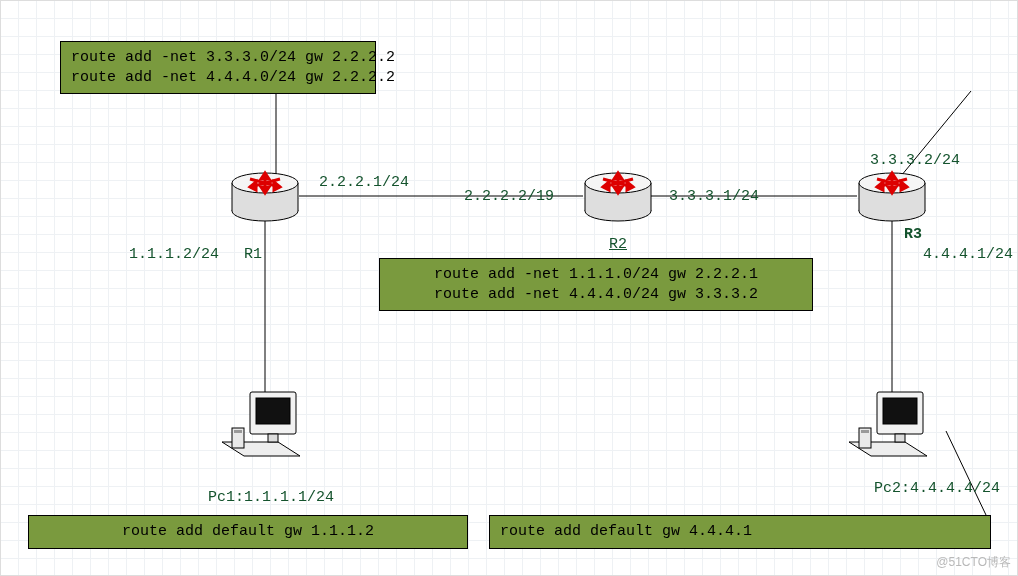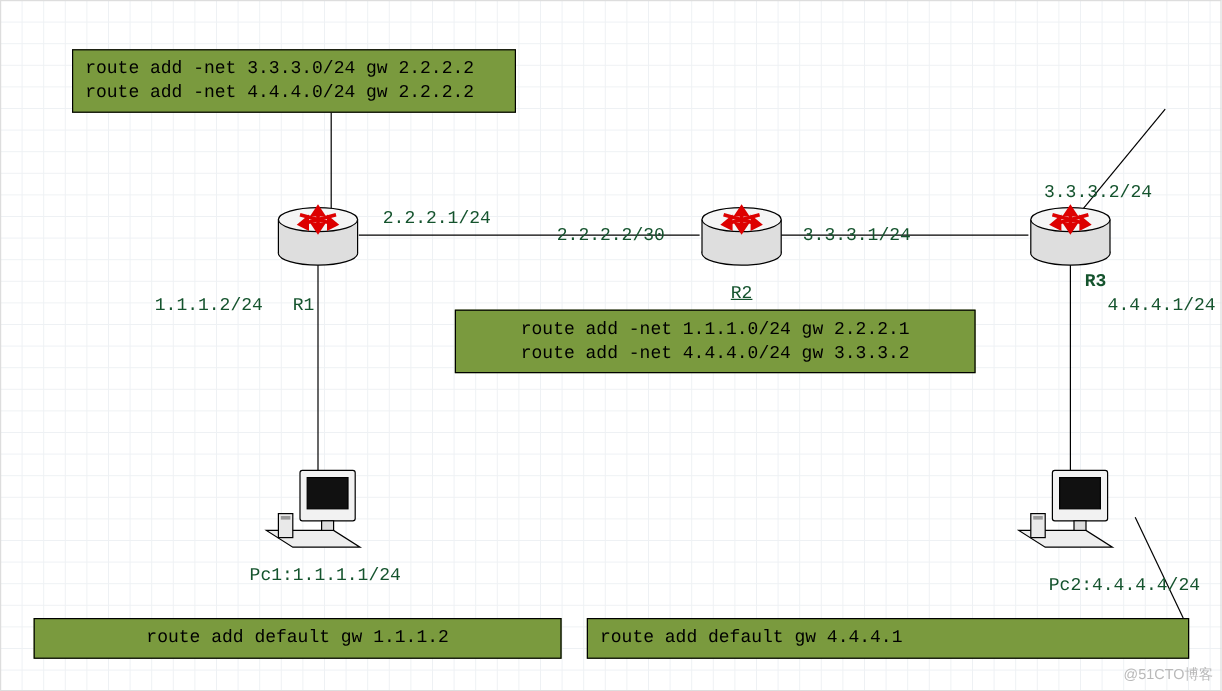--- a/index.html
+++ b/index.html
@@ -73,21 +73,21 @@
 
     <line x1="970" y1="90" x2="900" y2="175" stroke="#000"></line>
 
     <line x1="264" y1="217" x2="264" y2="395" stroke="#000"></line>
 
     <line x1="891" y1="217" x2="891" y2="395" stroke="#000"></line>
 
     <line x1="945" y1="430" x2="985" y2="514" stroke="#000"></line>
   </svg>
 
-  <div class="box" style="left:59px; top:40px; width:370px;"><span>route add -net 3.3.3.0/24 gw 2.2.2.2</span>
+  <div class="box" style="left:59px; top:40px; width:316px;"><span>route add -net 3.3.3.0/24 gw 2.2.2.2</span>
 <span>route add -net 4.4.4.0/24 gw 2.2.2.2</span></div>
 
 
   <div class="box" style="left:378px; top:257px; width:434px; text-align:center;"><span>route add -net 1.1.1.0/24 gw 2.2.2.1</span>
 <span>route add -net 4.4.4.0/24 gw 3.3.3.2</span></div>
 
   <div class="box" style="left:27px; top:514px; width:440px; text-align:center;"><span>route add default gw 1.1.1.2</span></div>
 
   <div class="box" style="left:488px; top:514px; width:502px; text-align:left;"><span>route add default gw 4.4.4.1</span></div>
 
@@ -164,26 +164,26 @@
       <polygon points="2,56 58,56 80,70 24,70" fill="#eee" stroke="#000"></polygon>
       <rect x="30" y="6" width="46" height="42" rx="2" fill="#f2f2f2" stroke="#000"></rect>
       <rect x="36" y="12" width="34" height="26" fill="#111" stroke="#000"></rect>
       <rect x="48" y="48" width="10" height="8" fill="#ddd" stroke="#000"></rect>
       <rect x="12" y="42" width="12" height="20" fill="#e9e9e9" stroke="#000"></rect>
       <rect x="14" y="44" width="8" height="3" fill="#999"></rect>
     </svg>
   </div>
 
   <div class="label" style="left:318px; top:173px;">2.2.2.1/24</div>
-  <div class="label" style="left:463px; top:187px;">2.2.2.2/30</div>
+  <div class="label" style="left:463px; top:187px;">2.2.2.2/19</div>
   <div class="label" style="left:668px; top:187px;">3.3.3.1/24</div>
   <div class="label" style="left:869px; top:151px;">3.3.3.2/24</div>
   <div class="label" style="left:128px; top:245px;">1.1.1.2/24</div>
   <div class="label" style="left:922px; top:245px;">4.4.4.1/24</div>
 
   <div class="label" style="left:243px; top:245px;">R1</div>
   <div class="label" style="left:608px; top:235px;text-decoration:underline;">R2</div>
   <div class="label" style="left:903px; top:225px;font-weight:bold;">R3</div>
-  <div class="label" style="left:207px; top:470px;text-align:center;">Pc1:1.1.1.1/24</div>
+  <div class="label" style="left:207px; top:488px;text-align:center;">Pc1:1.1.1.1/24</div>
   <div class="label" style="left:873px; top:479px;">Pc2:4.4.4.4/24</div>
 
   <div class="watermark">@51CTO博客</div>
 </div>
 
 </body></html>

